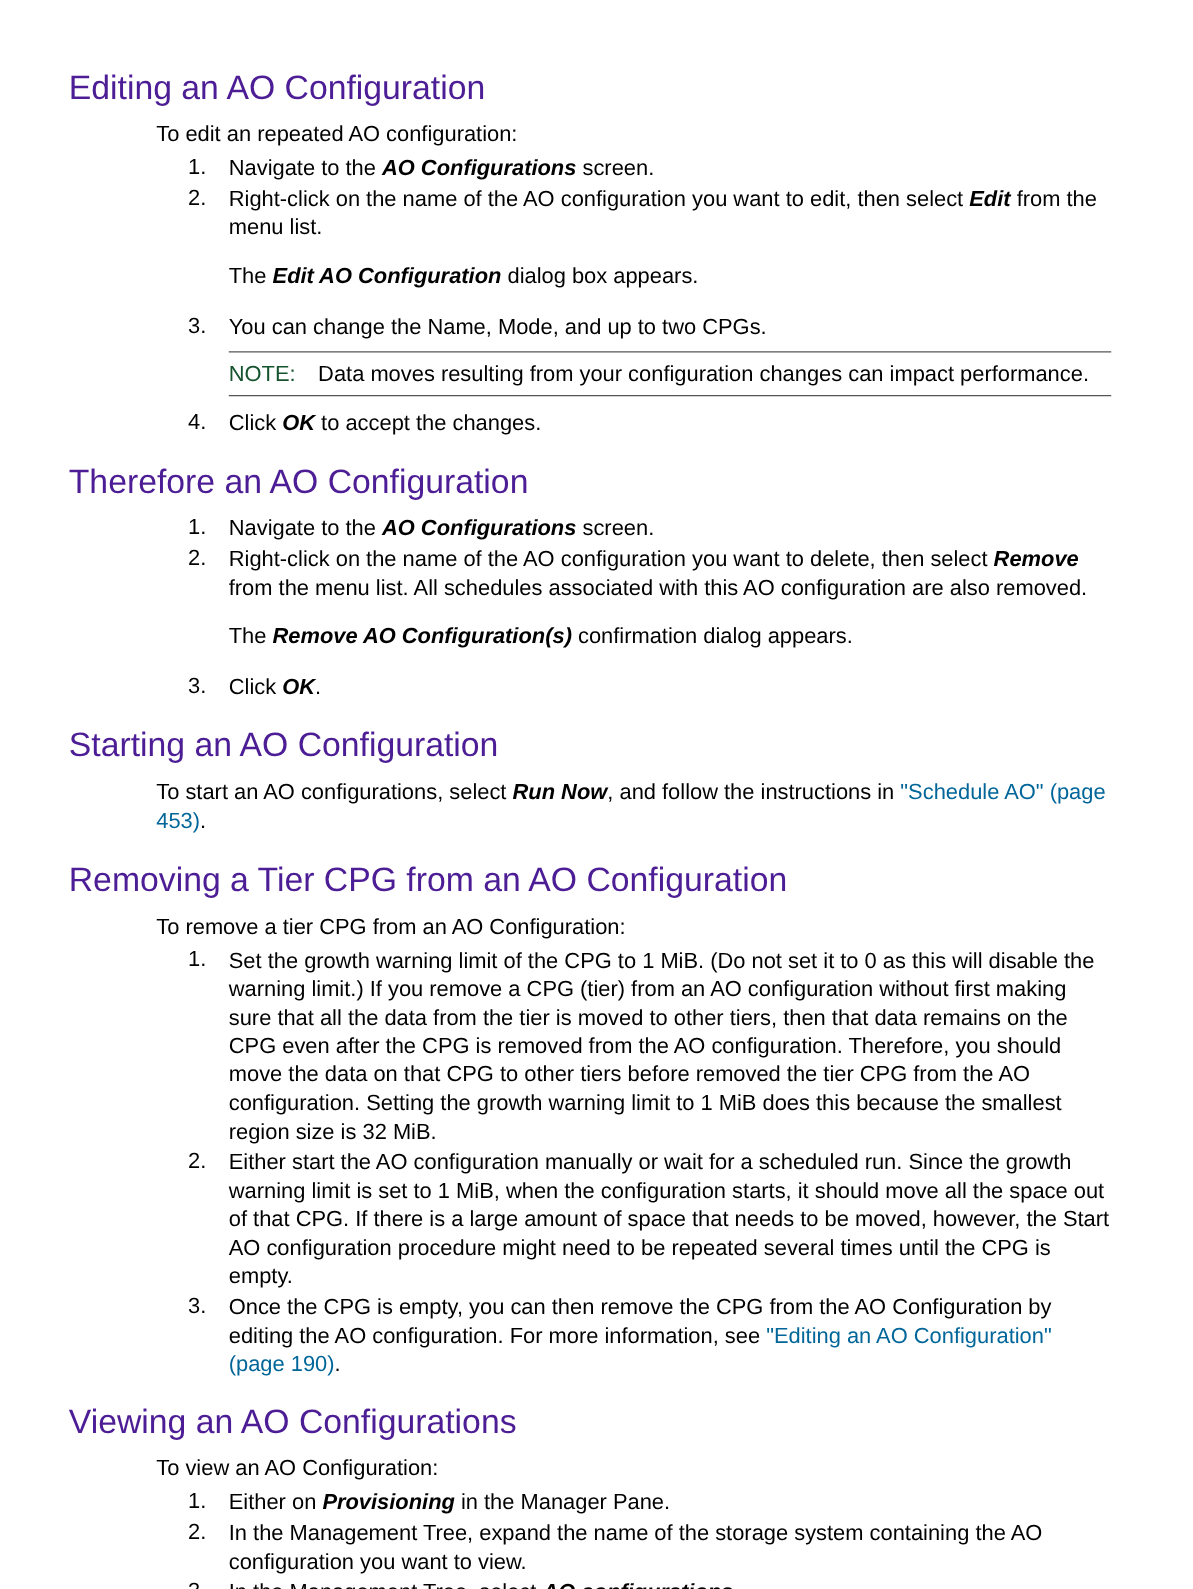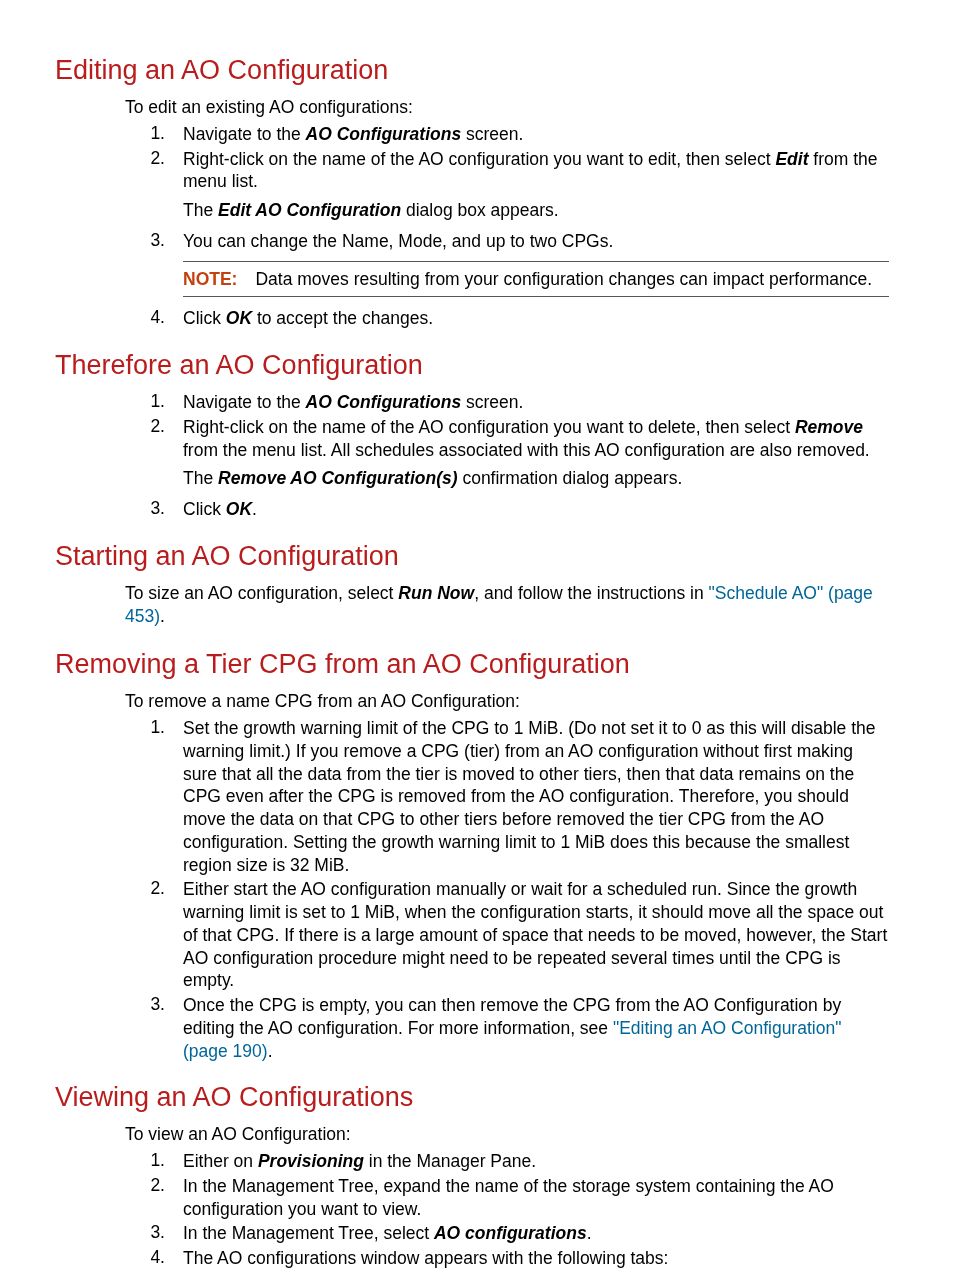--- a/index.html
+++ b/index.html
@@ -11,21 +11,21 @@
     width: 954px;
   }
   .page {
     padding: 55px 55px 30px 55px;
     box-sizing: border-box;
   }
   .h2 {
     font-family: Arial, Helvetica, sans-serif;
     font-weight: 400;
     font-size: 27px;
-    color: #b91c1c;
+    color: #4c1d95;
     margin: 0 0 10px 0;
   }
   .body-indent {
     margin-left: 70px;
     margin-right: 10px;
   }
   .p {
     font-size: 17.5px;
     line-height: 1.3;
     margin: 4px 0;
@@ -47,48 +47,48 @@
     font-size: 17.5px;
   }
   .step-body {
     flex: 1;
     font-size: 17.5px;
     line-height: 1.3;
   }
   .sub-p {
     font-size: 17.5px;
     line-height: 1.3;
-    margin: 6px 0;
+    margin: 16px 0;
   }
   .note-box {
     border-top: 1.5px solid #555;
     border-bottom: 1.5px solid #555;
     margin: 8px 0 8px 0;
     padding: 6px 0;
     font-size: 17.5px;
   }
   .note-label {
-    color: #c2410c;
-    font-weight: bold;
+    color: #14532d;
+    font-weight: normal;
     margin-right: 18px;
   }
   .bold { font-weight: bold; font-style: italic; }
   .link {
     color: #006699;
   }
   .section-gap { height: 18px; }
 </style>
 </head>
 <body>
 
 <div class="page">
 
   <h2 class="h2">Editing an AO Configuration</h2>
   <div class="body-indent">
-    <p class="p">To edit an existing AO configurations:</p>
+    <p class="p">To edit an repeated AO configuration:</p>
     <ol class="steps">
       <li>
         <span class="step-num">1.</span>
         <span class="step-body">
           <span>Navigate to the </span><span class="bold">AO Configurations</span><span> screen.</span>
         </span>
       </li>
       <li>
         <span class="step-num">2.</span>
         <span class="step-body">
@@ -143,29 +143,29 @@
         </span>
       </li>
     </ol>
   </div>
 
   <div class="section-gap"></div>
 
   <h2 class="h2">Starting an AO Configuration</h2>
   <div class="body-indent">
     <p class="p">
-      <span>To size an AO configuration, select </span><span class="bold">Run Now</span><span>, and follow the instructions in </span><span class="link">"Schedule AO" (page 453)</span><span>.</span>
+      <span>To start an AO configurations, select </span><span class="bold">Run Now</span><span>, and follow the instructions in </span><span class="link">"Schedule AO" (page 453)</span><span>.</span>
     </p>
   </div>
 
   <div class="section-gap"></div>
 
   <h2 class="h2">Removing a Tier CPG from an AO Configuration</h2>
   <div class="body-indent">
-    <p class="p">To remove a name CPG from an AO Configuration:</p>
+    <p class="p">To remove a tier CPG from an AO Configuration:</p>
     <ol class="steps">
       <li>
         <span class="step-num">1.</span>
         <span class="step-body">Set the growth warning limit of the CPG to 1 MiB. (Do not set it to 0 as this will disable the warning limit.) If you remove a CPG (tier) from an AO configuration without first making sure that all the data from the tier is moved to other tiers, then that data remains on the CPG even after the CPG is removed from the AO configuration. Therefore, you should move the data on that CPG to other tiers before removed the tier CPG from the AO configuration. Setting the growth warning limit to 1 MiB does this because the smallest region size is 32 MiB.</span>
       </li>
       <li>
         <span class="step-num">2.</span>
         <span class="step-body">Either start the AO configuration manually or wait for a scheduled run. Since the growth warning limit is set to 1 MiB, when the configuration starts, it should move all the space out of that CPG. If there is a large amount of space that needs to be moved, however, the Start AO configuration procedure might need to be repeated several times until the CPG is empty.</span>
       </li>
       <li>

